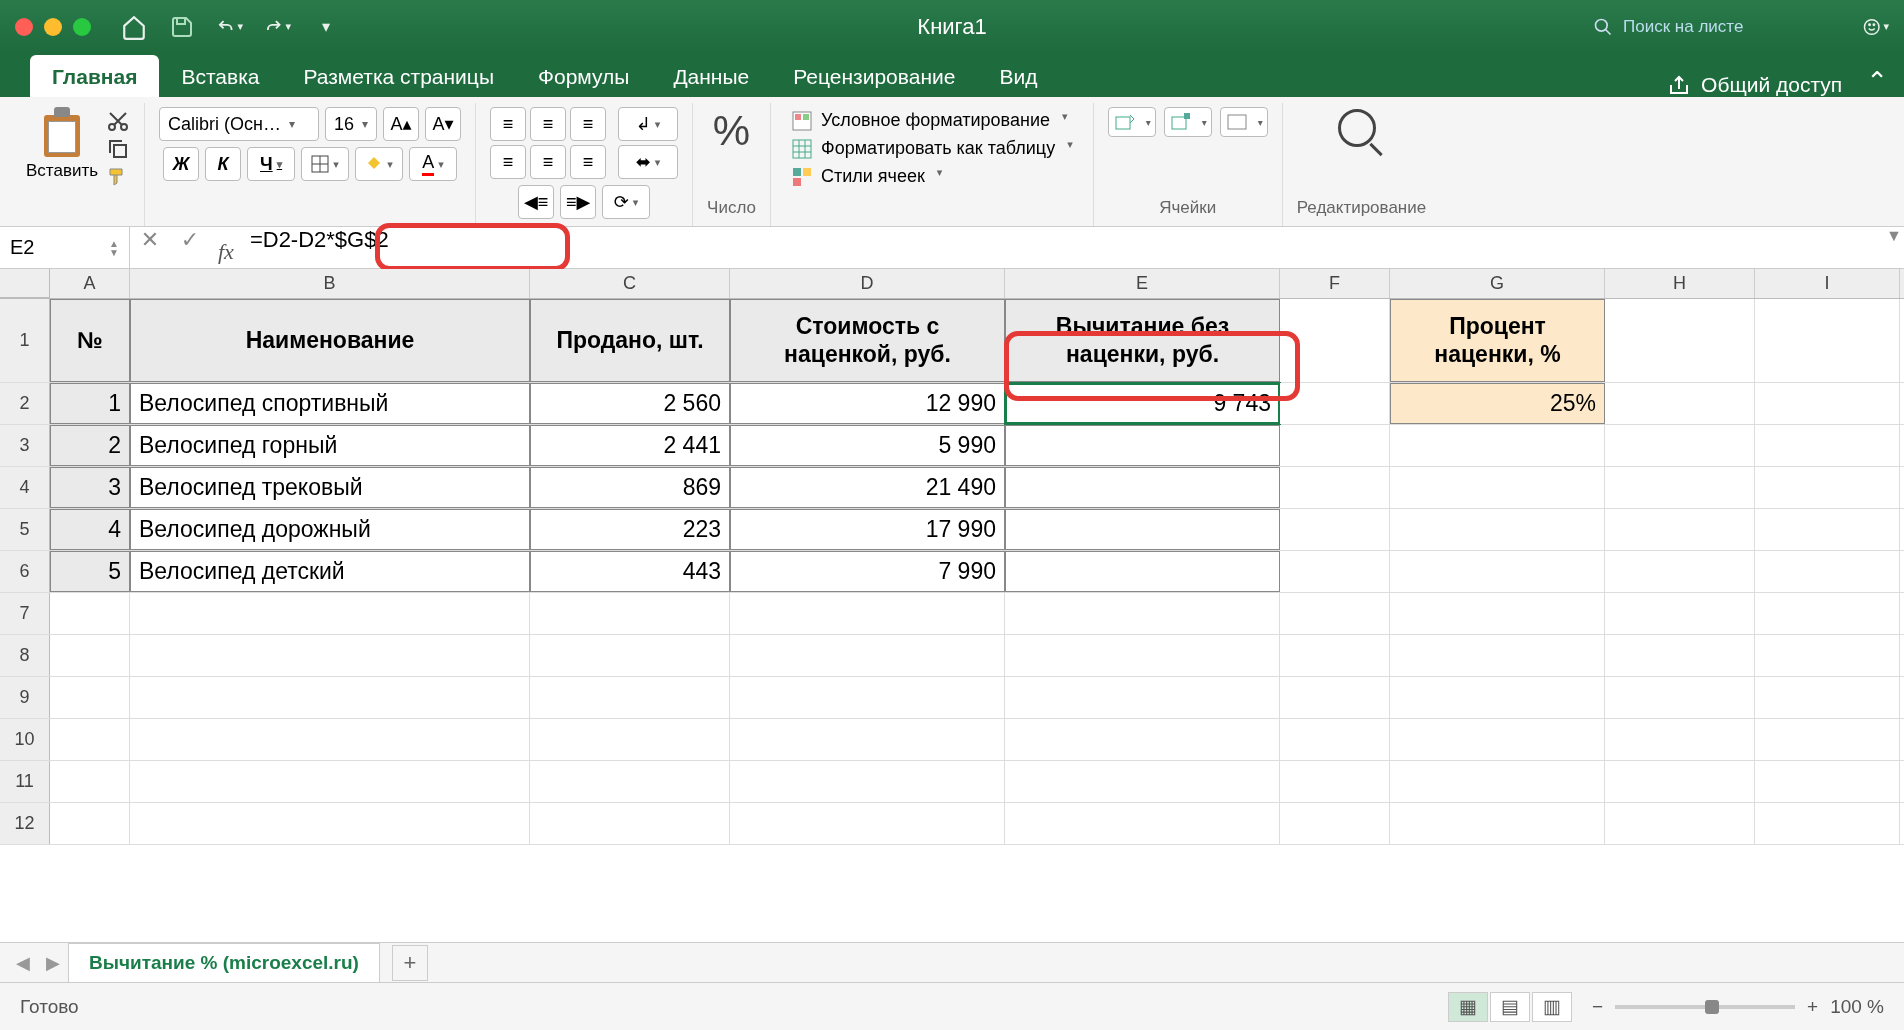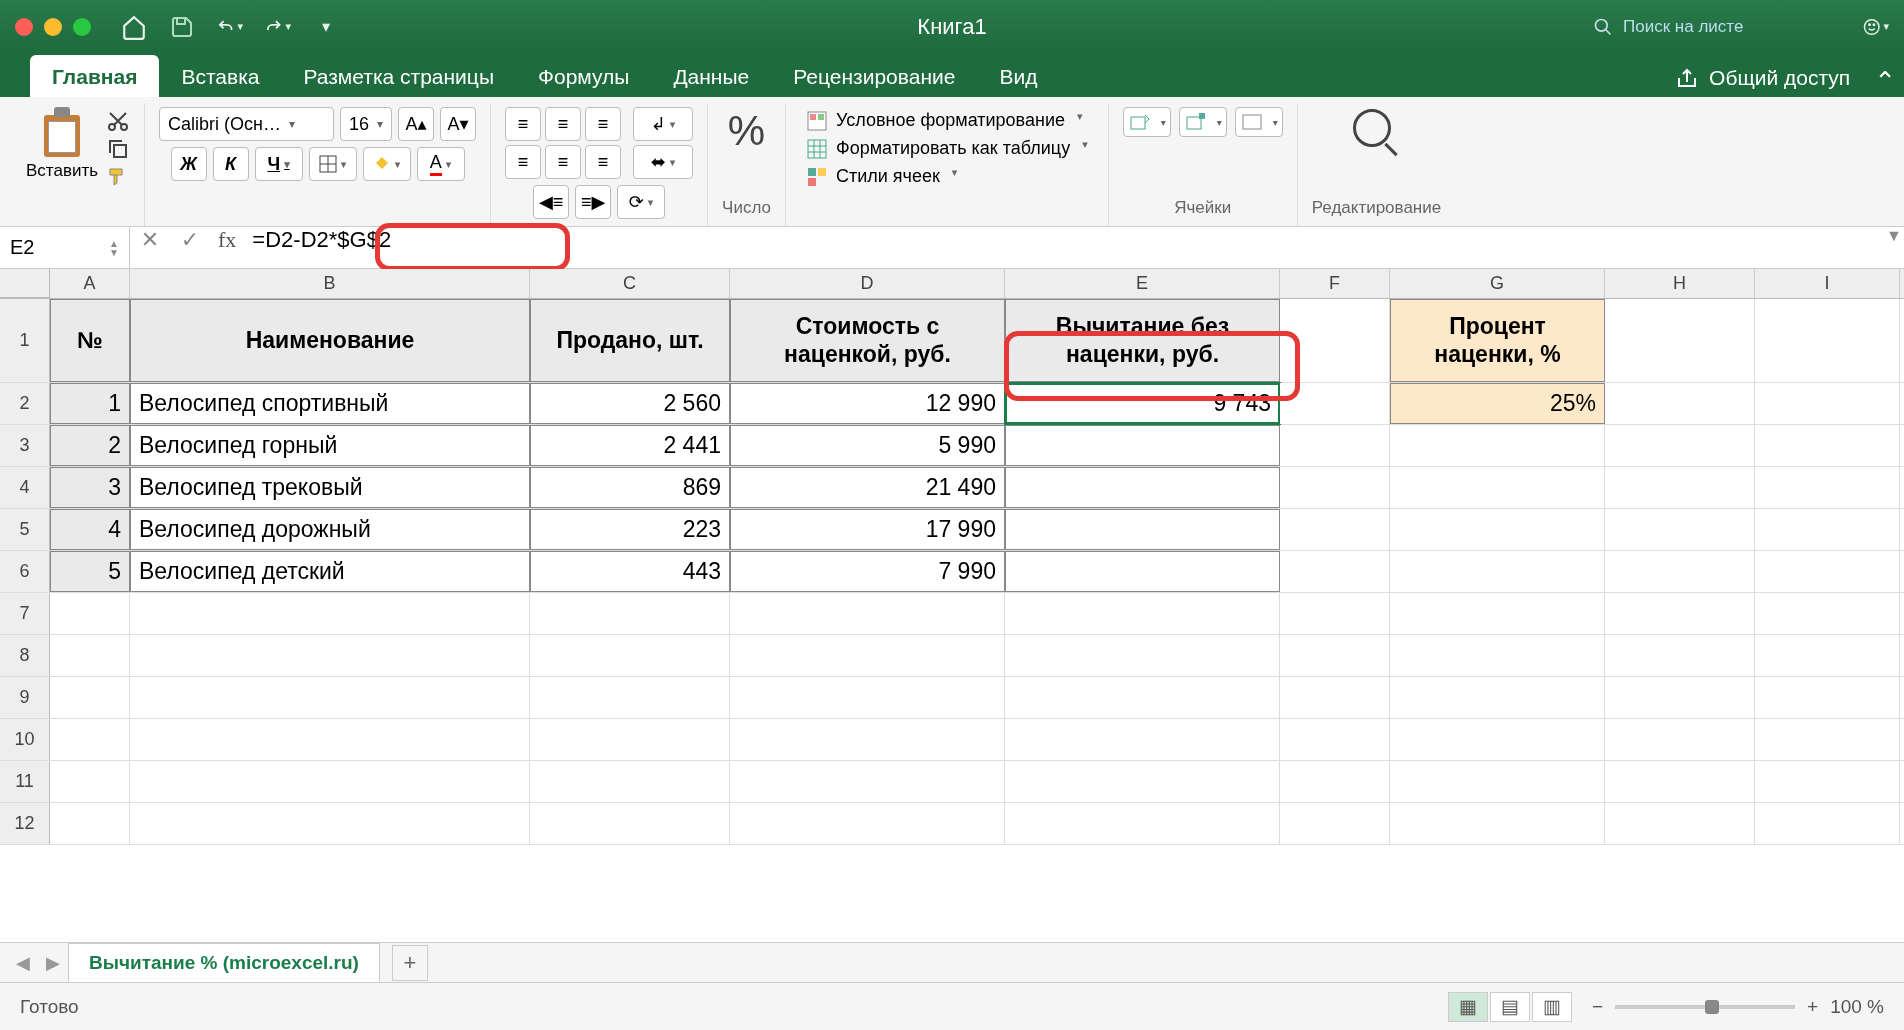--- a/index.html
+++ b/index.html
@@ -17,62 +17,62 @@
 .title { position: absolute; left: 50%; transform: translateX(-50%); font-size: 22px; font-weight: 500; color: #fff; }
 .search { display: flex; align-items: center; margin-left: auto; gap: 10px; color: #cde; font-size: 19px; }
 .search input { background: transparent; border: none; color: #cde; font-size: 17px; width: 220px; outline: none; }
 .search input::placeholder { color: #bde; }
 .smiley { margin-left: 20px; }
 
 
 .tabs { height: 44px; background: #1e6b3e; display: flex; align-items: flex-end; padding-left: 30px; color: #fff; }
 .tab { padding: 10px 22px 8px; font-size: 21px; cursor: pointer; }
 .tab.active { background: #fff; color: #1e6b3e; font-weight: 600; border-radius: 6px 6px 0 0; }
-.tab-right { margin-left: auto; display: flex; align-items: flex-start; gap: 10px; padding-right: 8px; font-size: 21px; }
+.tab-right { margin-left: auto; display: flex; align-items: flex-end; gap: 10px; padding-right: 16px; font-size: 21px; }
 .chev { font-size: 26px; margin-left: 14px; }
 
 
 .ribbon { height: 130px; background: #f5f5f5; border-bottom: 1px solid #ccc; display: flex; padding: 6px 12px 0; }
 .rgroup { display: flex; flex-direction: column; align-items: center; padding: 4px 14px; border-right: 1px solid #ddd; position: relative; }
 .rgroup:last-child { border-right: none; }
 .rlabel { font-size: 17px; color: #666; margin-top: auto; padding-bottom: 4px; }
 .paste-big { display: flex; flex-direction: column; align-items: center; gap: 4px; }
 .paste-icon { width: 42px; height: 50px; position: relative; }
 .paste-board { position: absolute; inset: 8px 3px 0; background: #c47e3a; border-radius: 3px; }
 .paste-clip { position: absolute; top: 0; left: 50%; transform: translateX(-50%); width: 16px; height: 10px; background: #888; border-radius: 3px 3px 0 0; }
 .paste-sheet { position: absolute; inset: 14px 7px 4px; background: #fff; border: 1px solid #999; }
 .mini-col { display: flex; flex-direction: column; gap: 4px; margin-left: 8px; justify-content: flex-start; padding-top: 2px; }
 .toolrow { display: flex; gap: 6px; align-items: center; }
 .toolbox { border: 1px solid #bbb; background: #fff; height: 34px; display: flex; align-items: center; padding: 0 8px; font-size: 18px; border-radius: 4px; }
 .toolbox.dd::after { content: "▾"; margin-left: 8px; color: #666; font-size: 12px; }
 .ibtn { width: 36px; height: 34px; border: 1px solid #bbb; background: #fff; border-radius: 4px; display: flex; align-items: center; justify-content: center; font-size: 18px; cursor: pointer; }
 .ibtn.dd { width: 48px; }
 .ibtn.dd::after { content: "▾"; margin-left: 4px; font-size: 11px; color: #666; }
-.fontname { width: 175px; }
+.fontname { width: 160px; }
 .fontsize { width: 52px; }
 .btn-bold { font-weight: bold; font-style: italic; }
 .btn-italic { font-style: italic; font-weight: bold; }
 .btn-under { text-decoration: underline; font-weight: bold; }
 .align-grid { display: grid; grid-template-columns: repeat(3,36px); gap: 4px; }
 .pct { font-size: 42px; color: #444; }
 .listbtn { display: flex; gap: 8px; font-size: 18px; padding: 3px 6px; cursor: pointer; }
 .listbtn::after { content: "▾"; font-size: 11px; color: #666; margin-left: 4px; }
 .cells-icons { display: flex; gap: 8px; margin-bottom: 6px; }
 .ci { width: 48px; height: 30px; border: 1px solid #bbb; background: #fff; border-radius: 4px; position: relative; cursor: pointer; }
 .ci::after { content: "▾"; position: absolute; right: 4px; top: 50%; transform: translateY(-50%); font-size: 10px; color: #666; }
 .lens { width: 50px; height: 50px; position: relative; }
 .lens::before { content: ""; position: absolute; width: 32px; height: 32px; border: 3px solid #444; border-radius: 50%; top: 2px; left: 2px; }
 .lens::after { content: ""; position: absolute; width: 16px; height: 3px; background: #444; bottom: 6px; right: 2px; transform: rotate(45deg); }
 
 
 .fbar { height: 42px; border-bottom: 1px solid #ccc; display: flex; background: #fff; position: relative; }
 .namebox { width: 130px; height: 100%; border-right: 1px solid #ccc; display: flex; align-items: center; padding: 0 10px; font-size: 20px; }
 .namebox .stepper { margin-left: auto; display: flex; flex-direction: column; font-size: 10px; color: #888; line-height: 9px; }
 .fbtn { width: 40px; text-align: center; font-size: 22px; color: #888; cursor: pointer; }
-.fx { font-family: serif; font-size: 22px; color: #555; margin: 0 8px; }
+.fx { font-style: italic; font-family: serif; font-size: 22px; color: #555; margin: 12px 8px; }
 .formula-input { flex: 1; font-size: 22px; padding-left: 8px; outline: none; border: none; position: relative; }
 .red-box1 { position: absolute; left: 375px; top: -4px; width: 195px; height: 48px; border: 5px solid #e53935; border-radius: 14px; pointer-events: none; }
 .fbar-dd { width: 20px; text-align: center; color: #888; }
 
 
 .grid { position: absolute; top: 269px; left: 0; right: 0; bottom: 48px; overflow: hidden; }
 .cols { display: flex; height: 30px; background: #eee; border-bottom: 1px solid #bbb; }
 .rowhdr { width: 50px; background: #eee; border-right: 1px solid #bbb; display: flex; align-items: center; justify-content: center; font-size: 18px; color: #444; }
 .ch { border-right: 1px solid #ccc; display: flex; align-items: center; justify-content: center; font-size: 18px; color: #444; background: #eee; }
 .corner { width: 50px; background: #eee; border-right: 1px solid #bbb; border-bottom: 1px solid #bbb; }

